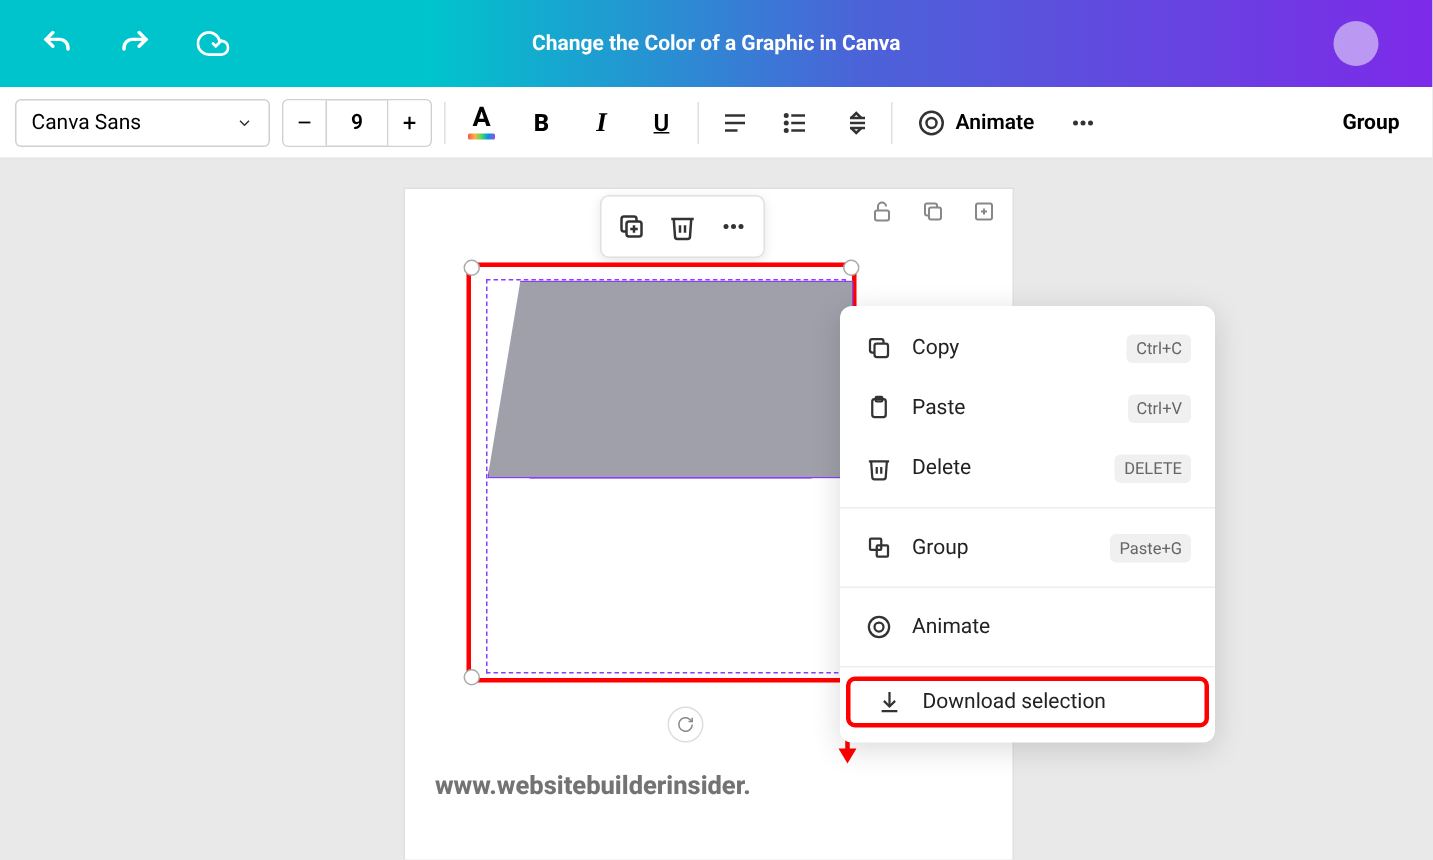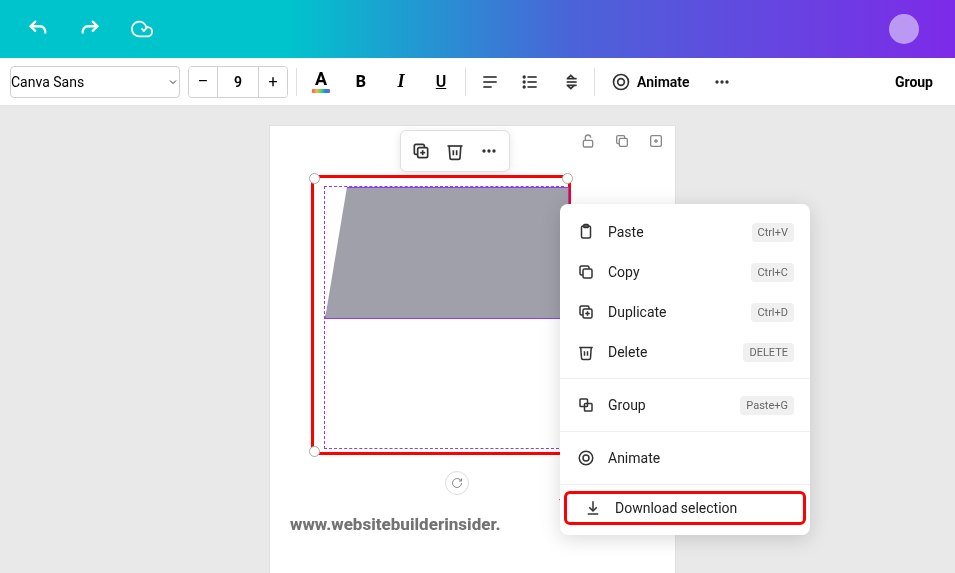--- a/index.html
+++ b/index.html
@@ -6,21 +6,21 @@
     body { width: 955px; height: 573px; overflow: hidden; background: #e9e9e9; position: relative; }
     
     .top-bar { height: 58px; background: linear-gradient(90deg, #00c4cc 0%, #00c4cc 30%, #4b63d8 60%, #7d2ae8 100%); display: flex; align-items: center; padding: 0 18px; color: white; position: relative; }
     .top-bar-actions { display: flex; gap: 12px; align-items: center; }
     .top-icon-btn { width: 40px; height: 40px; display: flex; align-items: center; justify-content: center; cursor: pointer; border-radius: 4px; }
     .top-icon-btn svg { width: 22px; height: 22px; }
     .doc-title { position: absolute; left: 50%; transform: translateX(-50%); font-size: 14px; font-weight: 700; color: white; }
     .avatar { position: absolute; right: 36px; width: 30px; height: 30px; border-radius: 50%; background: rgba(255,255,255,0.5); }
 
     .toolbar { height: 48px; background: white; border-bottom: 1px solid #e4e4e4; display: flex; align-items: center; padding: 0 10px; gap: 8px; }
-    .font-selector { display: flex; align-items: center; justify-content: space-between; border: 1px solid #d0d0d0; border-radius: 4px; height: 32px; padding: 0 0; width: 170px; font-size: 14px; cursor: pointer; gap: 48px; }
+    .font-selector { display: flex; align-items: center; justify-content: space-between; border: 1px solid #d0d0d0; border-radius: 4px; height: 32px; padding: 0 10px; width: 170px; font-size: 14px; cursor: pointer; gap: 48px; }
     .size-control { display: flex; align-items: center; border: 1px solid #d0d0d0; border-radius: 4px; height: 32px; overflow: hidden; }
     .size-btn { width: 28px; height: 32px; display: flex; align-items: center; justify-content: center; font-size: 16px; cursor: pointer; background: white; border: none; }
     .size-val { width: 42px; text-align: center; font-size: 14px; font-weight: 600; border-left: 1px solid #d0d0d0; border-right: 1px solid #d0d0d0; height: 32px; line-height: 32px; }
     .divider { width: 1px; height: 28px; background: #e0e0e0; }
     .tb-btn { height: 32px; min-width: 32px; display: flex; align-items: center; justify-content: center; cursor: pointer; border-radius: 4px; padding: 0 4px; }
     .tb-btn svg { width: 20px; height: 20px; }
     .text-color-btn { display: flex; flex-direction: column; align-items: center; gap: 1px; font-weight: 700; font-size: 18px; line-height: 1; }
     .color-strip { width: 18px; height: 4px; background: linear-gradient(90deg,#ff5154,#feb43f,#4dd964,#0693e3,#9b51e0); border-radius: 1px; }
     .bold { font-weight: 800; font-size: 16px; }
     .italic { font-style: italic; font-family: serif; font-size: 18px; font-weight: 600; }
@@ -81,20 +81,21 @@
           <path d="M20 9H10a6 6 0 00-6 6v1"></path>
         </svg>
     </div>
     <div class="top-icon-btn">
       <svg viewBox="0 0 24 24" fill="none" stroke="white" stroke-width="2">
           <path d="M18 10h-1.26A8 8 0 109 20h9a5 5 0 000-10z"></path>
           <path d="M12 12l2 2 4-4" stroke-linecap="round"></path>
         </svg>
     </div>
   </div>
+  <div class="doc-title">Change the Color of a Graphic in Canva</div>
   <div class="avatar"></div>
 </div>
 
 <div class="toolbar">
   <div class="font-selector">
     <span>Canva Sans</span>
     <svg width="12" height="12" viewBox="0 0 24 24" fill="none" stroke="#333" stroke-width="2">
         <polyline points="6 9 12 15 18 9"></polyline>
       </svg>
   </div>
@@ -233,48 +234,36 @@
 
   <svg class="red-arrow" width="20" height="40" viewBox="0 0 20 40">
     <line x1="10" y1="2" x2="10" y2="30" stroke="#ff0000" stroke-width="3"></line>
     <polygon points="10,38 4,28 16,28" fill="#ff0000"></polygon>
   </svg>
 
   <div class="context-menu">
     <div class="menu-item">
       <div class="menu-icon">
           <svg width="18" height="18" viewBox="0 0 24 24" fill="none" stroke="currentColor" stroke-width="2">
+            <rect x="8" y="8" width="12" height="12" rx="2"></rect>
+            <path d="M16 8V6a2 2 0 00-2-2H6a2 2 0 00-2 2v8a2 2 0 002 2h2"></path>
+          </svg>
+        </div>
+      <div class="menu-label">Copy</div>
+      <div class="menu-shortcut">Ctrl+C</div>
+    </div>
+    <div class="menu-item">
+      <div class="menu-icon">
+          <svg width="18" height="18" viewBox="0 0 24 24" fill="none" stroke="currentColor" stroke-width="2">
             <rect x="6" y="4" width="12" height="16" rx="2"></rect>
             <rect x="9" y="2" width="6" height="4" rx="1"></rect>
           </svg>
         </div>
       <div class="menu-label">Paste</div>
       <div class="menu-shortcut">Ctrl+V</div>
-    </div>
-    <div class="menu-item">
-      <div class="menu-icon">
-          <svg width="18" height="18" viewBox="0 0 24 24" fill="none" stroke="currentColor" stroke-width="2">
-            <rect x="8" y="8" width="12" height="12" rx="2"></rect>
-            <path d="M16 8V6a2 2 0 00-2-2H6a2 2 0 00-2 2v8a2 2 0 002 2h2"></path>
-          </svg>
-        </div>
-      <div class="menu-label">Copy</div>
-      <div class="menu-shortcut">Ctrl+C</div>
-    </div>
-    <div class="menu-item">
-      <div class="menu-icon">
-          <svg width="18" height="18" viewBox="0 0 24 24" fill="none" stroke="currentColor" stroke-width="2">
-            <rect x="8" y="8" width="12" height="12" rx="2"></rect>
-            <path d="M16 8V6a2 2 0 00-2-2H6a2 2 0 00-2 2v8a2 2 0 002 2h2"></path>
-            <line x1="14" y1="11" x2="14" y2="17"></line>
-            <line x1="11" y1="14" x2="17" y2="14"></line>
-          </svg>
-        </div>
-      <div class="menu-label">Duplicate</div>
-      <div class="menu-shortcut">Ctrl+D</div>
     </div>
     <div class="menu-item">
       <div class="menu-icon">
           <svg width="18" height="18" viewBox="0 0 24 24" fill="none" stroke="currentColor" stroke-width="2">
             <polyline points="3 6 5 6 21 6"></polyline>
             <path d="M19 6l-1 14a2 2 0 01-2 2H8a2 2 0 01-2-2L5 6"></path>
             <path d="M10 11v6M14 11v6"></path>
           </svg>
         </div>
       <div class="menu-label">Delete</div>

